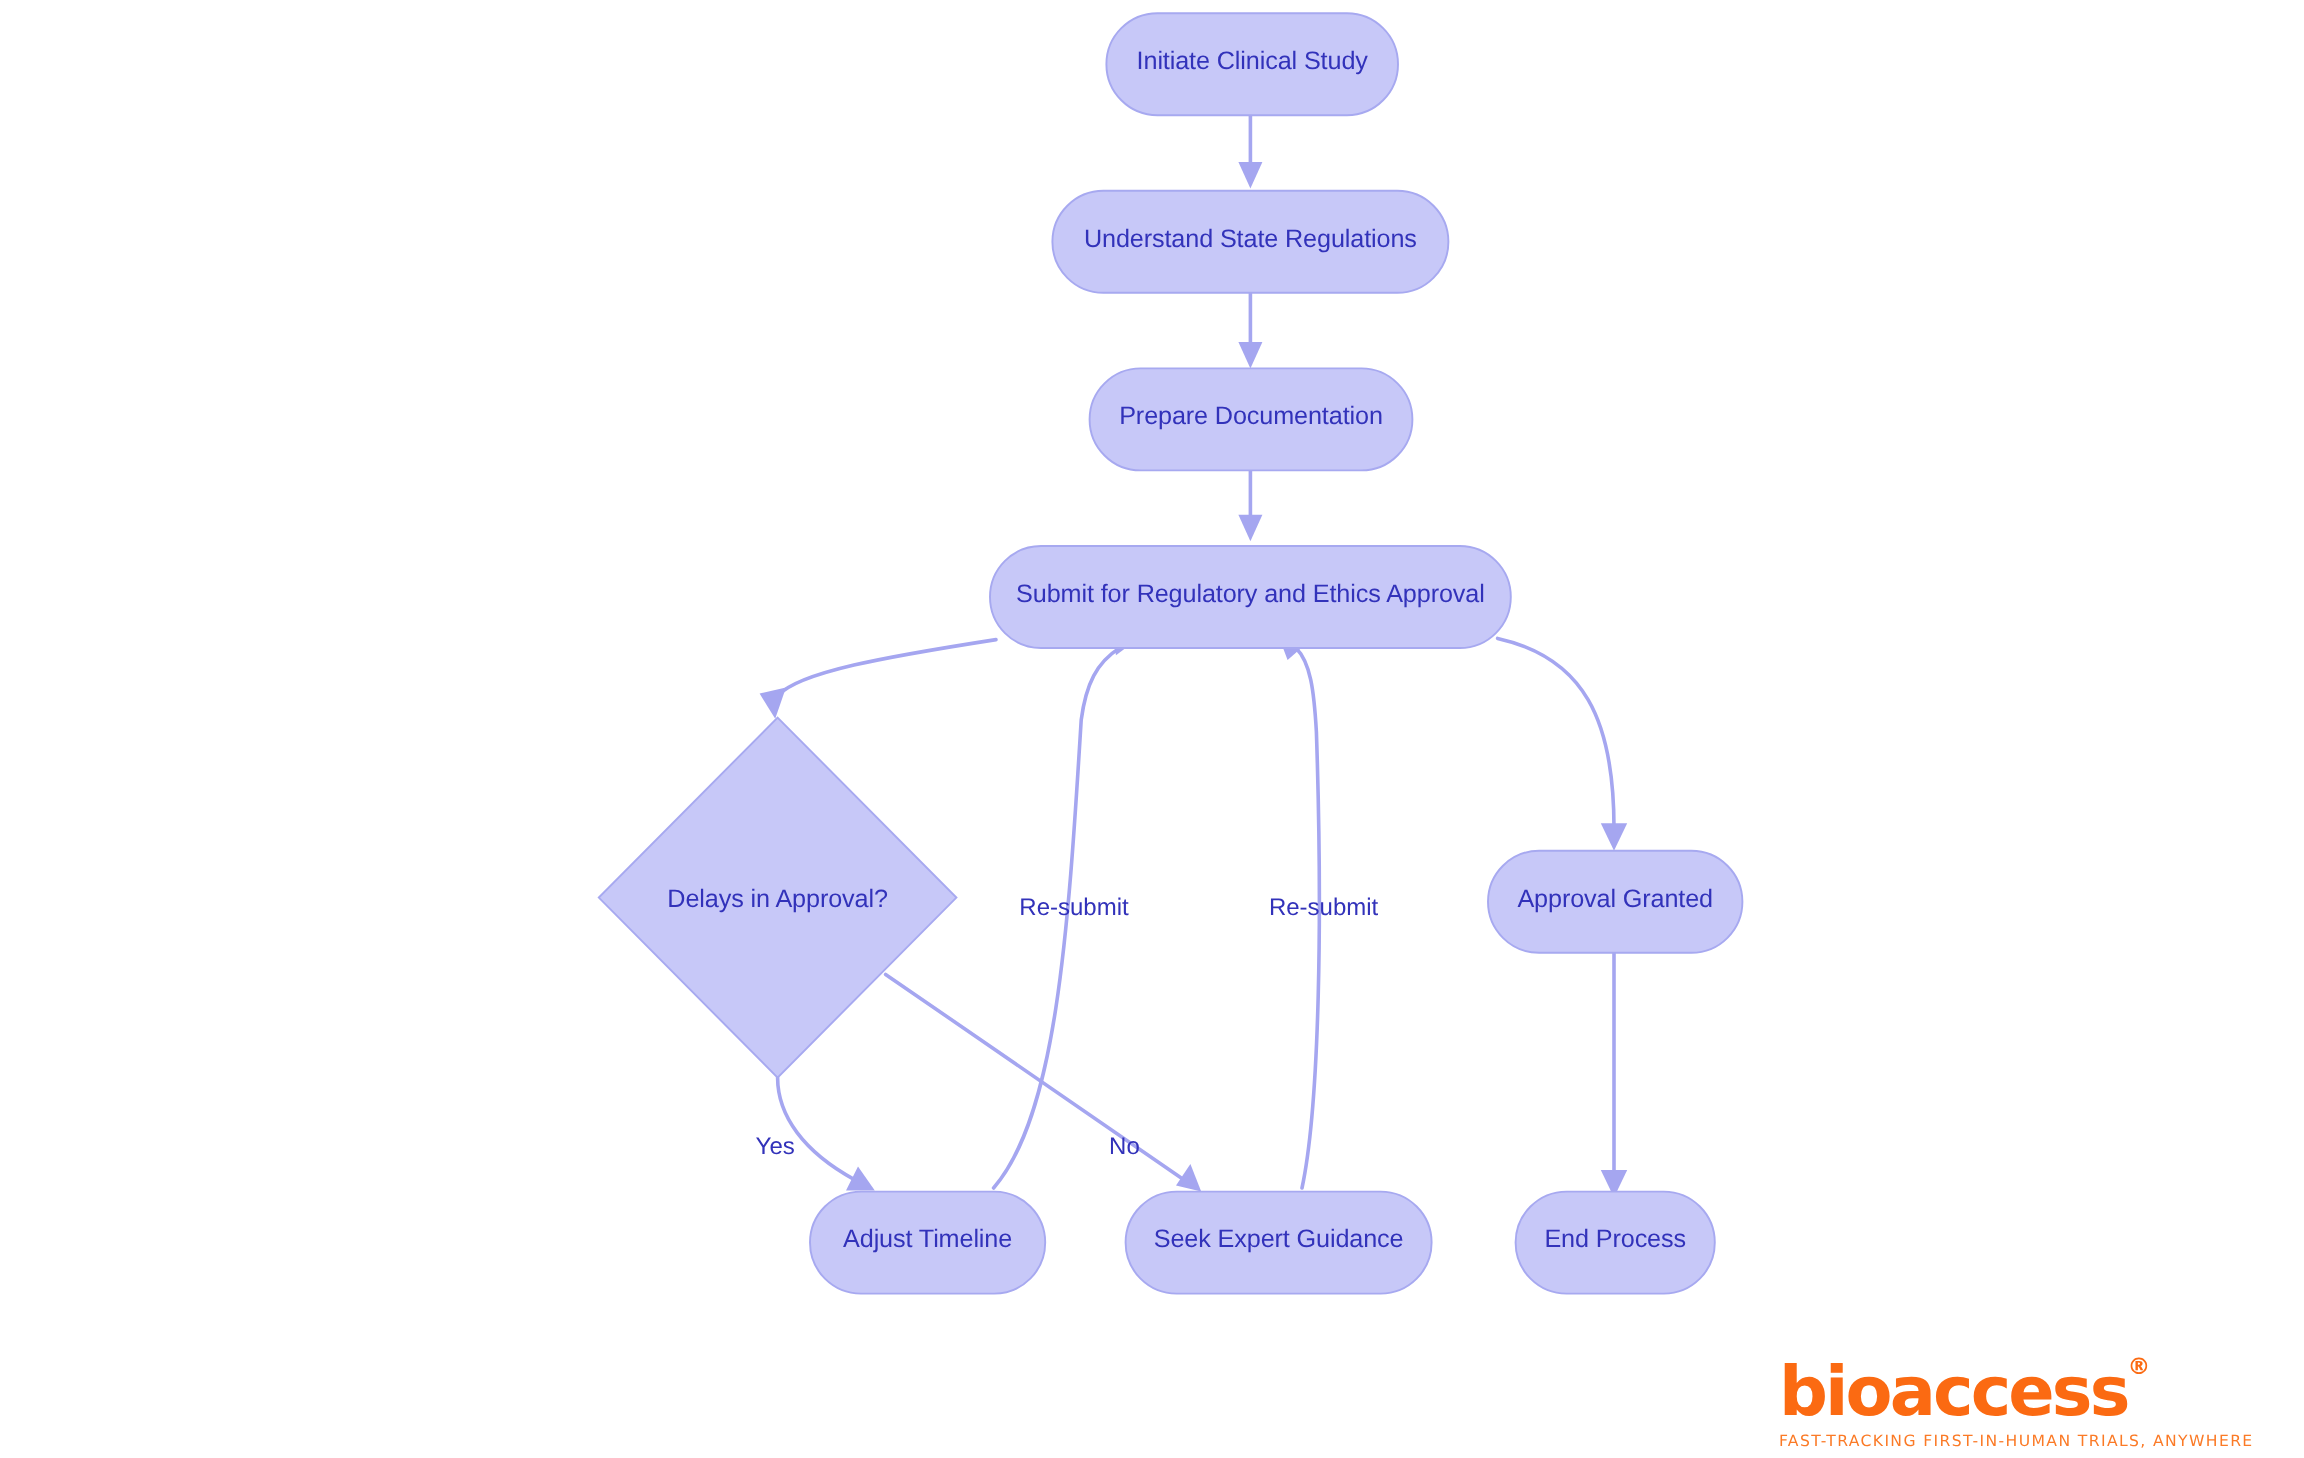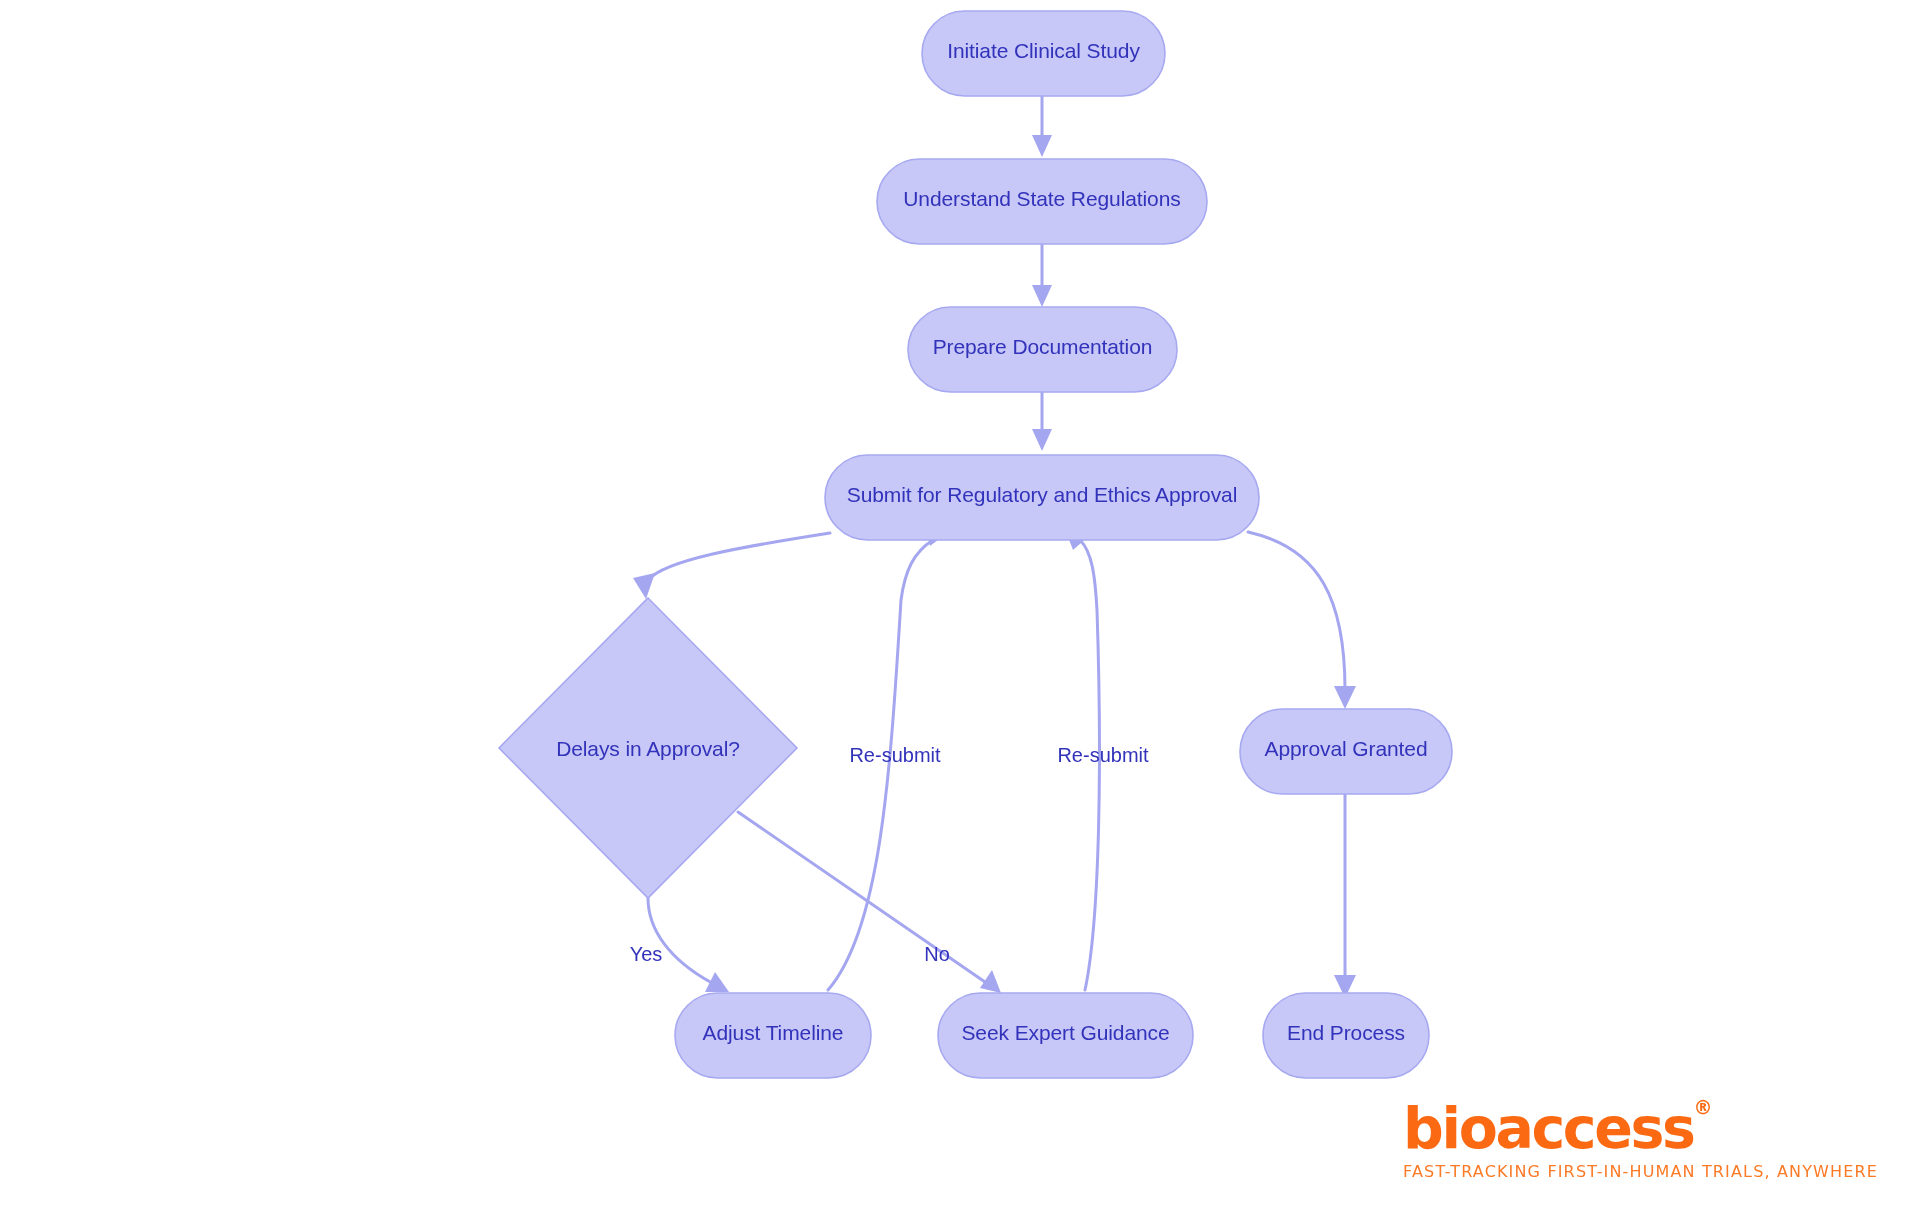--- a/index.html
+++ b/index.html
@@ -54,21 +54,21 @@
     text-anchor: middle;
     dominant-baseline: middle;
   }
   .arrow-head {
     fill: #a5a6f0;
   }
   
   #brand-logo {
     position: absolute;
     right: 42px;
-    bottom: 34px;
+    bottom: 6px;
     text-align: left;
     user-select: none;
   }
   #brand-wordmark {
     font-family: "DejaVu Sans", sans-serif;
     font-size: 57px;
     font-weight: bold;
     color: #fb6a12;
     letter-spacing: -2.4px;
     line-height: 1;
@@ -80,21 +80,21 @@
     font-size: 19px;
     font-weight: bold;
     color: #fb6a12;
     position: absolute;
     top: -2px;
     right: -19px;
     letter-spacing: 0;
   }
   #brand-tagline {
     font-family: "DejaVu Sans", sans-serif;
-    font-size: 16px;
+    font-size: 13px;
     color: #fb7a26;
     letter-spacing: 1.15px;
     margin-top: 5px;
     white-space: nowrap;
   }
 </style>
 </head>
 <body>
 
 <div id="flow-root">

